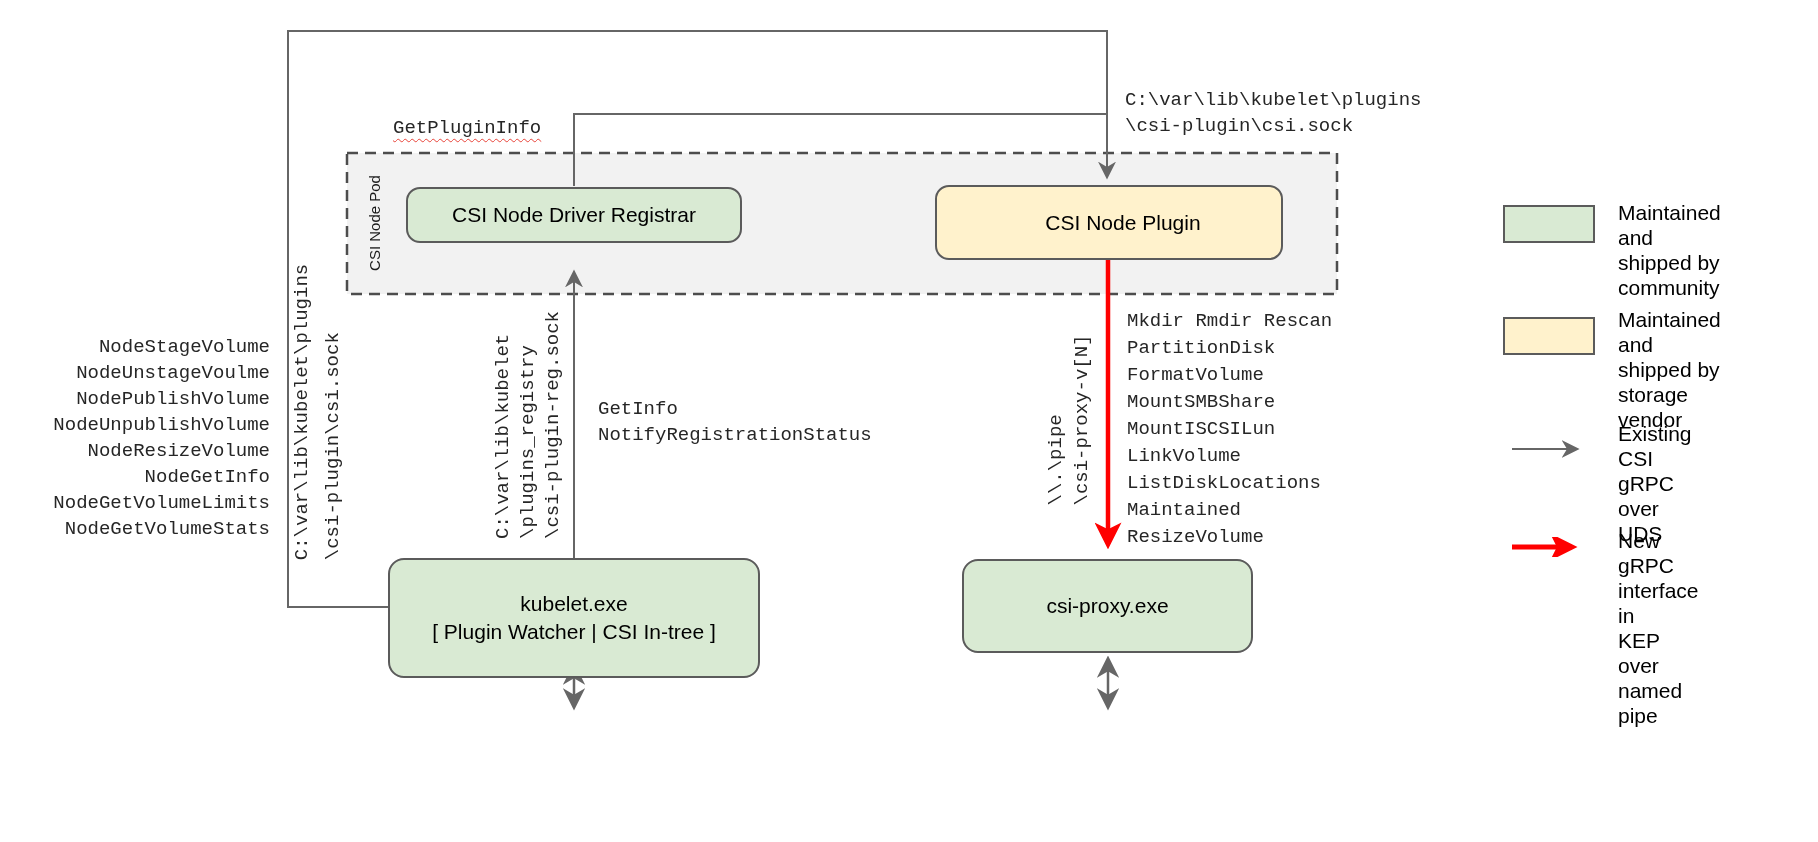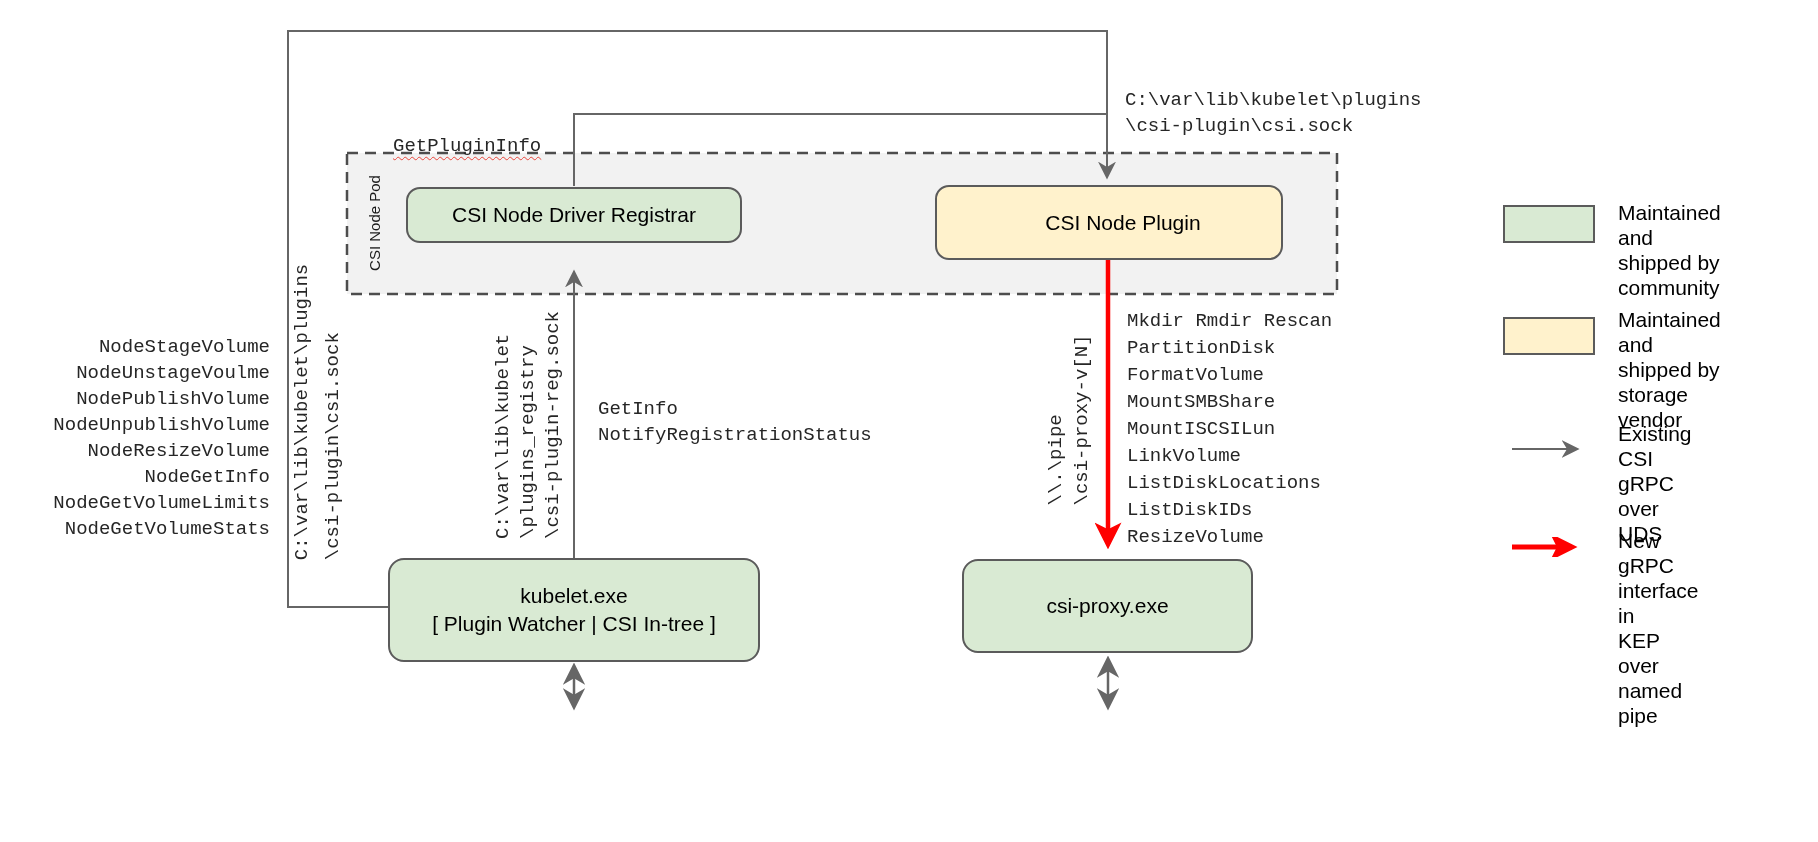--- a/index.html
+++ b/index.html
@@ -58,31 +58,31 @@
   <div class="podlabel" style="left:374px;top:223px;">CSI Node Pod</div>
 
   <div class="box green r14" style="left:406px;top:187px;width:336px;height:56px;">
     <span>CSI Node Driver Registrar</span>
   </div>
 
   <div class="box yellow r14" style="left:935px;top:185px;width:348px;height:75px;">
     <span>CSI Node Plugin</span>
   </div>
 
-  <div class="box green r16" style="left:388px;top:558px;width:372px;height:104px;">
+  <div class="box green r16" style="left:388px;top:558px;width:372px;height:120px;">
     <span>kubelet.exe</span>
     <span>[ Plugin Watcher | CSI In-tree ]</span>
   </div>
 
   <div class="box green r16" style="left:962px;top:559px;width:291px;height:94px;">
     <span>csi-proxy.exe</span>
   </div>
 
 
-  <div class="mono squiggle" style="left:393px;top:115px;margin-top:18px;">GetPluginInfo</div>
+  <div class="mono squiggle" style="left:393px;top:115px;">GetPluginInfo</div>
 
   <div class="mono" style="left:1125px;top:87px;">C:\var\lib\kubelet\plugins
 \csi-plugin\csi.sock</div>
 
   <div class="mono" style="left:20px;top:334px;width:250px;text-align:right;">NodeStageVolume
 NodeUnstageVoulme
 NodePublishVolume
 NodeUnpublishVolume
 NodeResizeVolume
 NodeGetInfo
@@ -102,21 +102,21 @@
   <div class="mono rot" style="left:1069px;top:420px;line-height:26px;">\\.\pipe
 \csi-proxy-v[N]</div>
 
   <div class="mono" style="left:1127px;top:308px;line-height:27px;">Mkdir Rmdir Rescan
 PartitionDisk
 FormatVolume
 MountSMBShare
 MountISCSILun
 LinkVolume
 ListDiskLocations
-ListDiskIDs
+Maintained
 ResizeVolume</div>
 
   <div style="position:absolute;left:0;top:0;z-index:4;">
 
     <div class="swatch green" style="left:1503px;top:205px;"></div>
     <div class="legend-text" style="left:1618px;top:200px;">Maintained and
 shipped by
 community</div>
 
     <div class="swatch yellow" style="left:1503px;top:317px;"></div>

